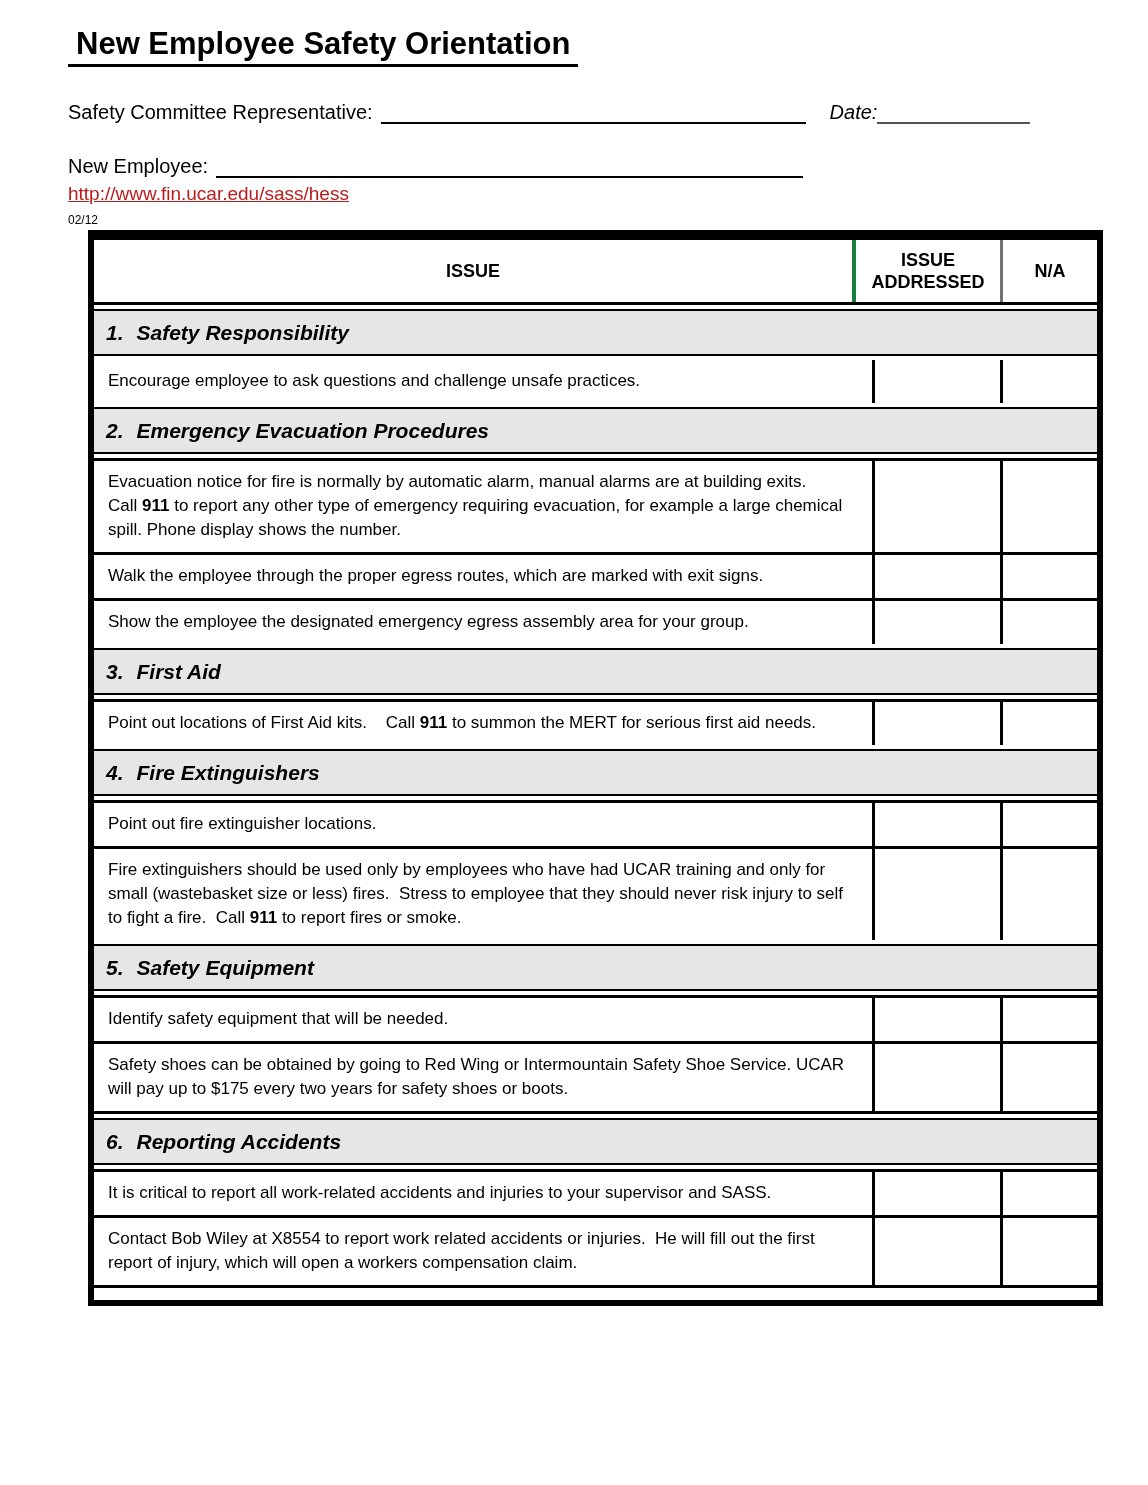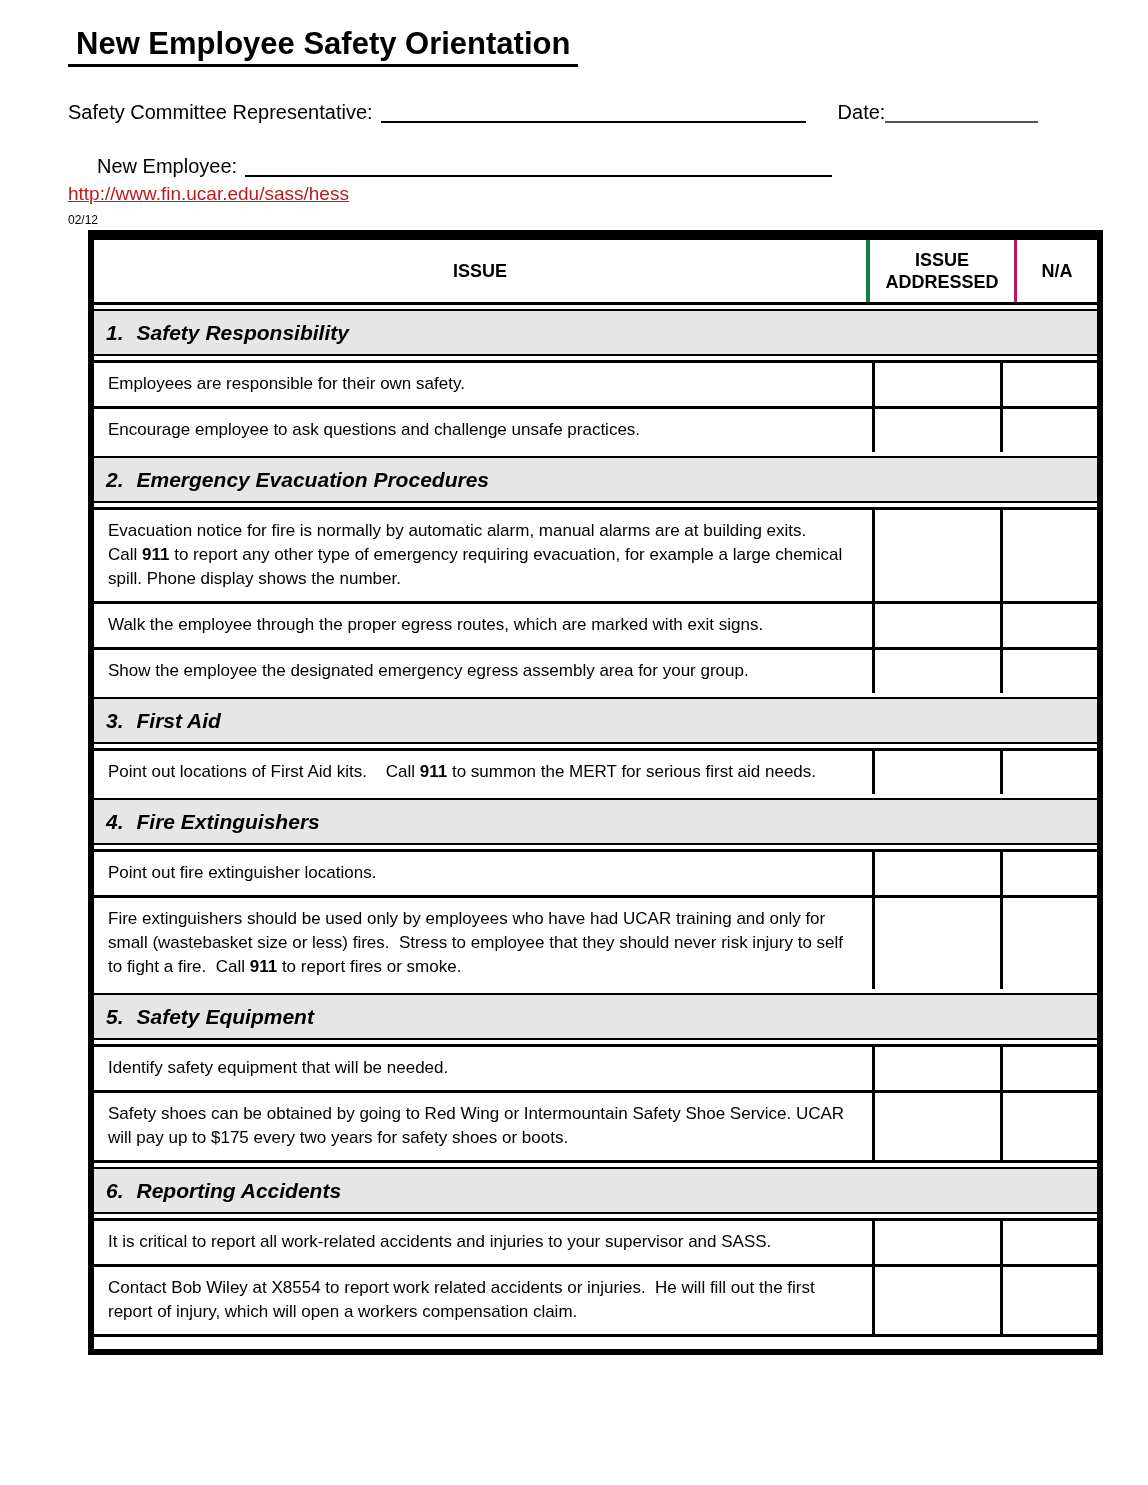--- a/index.html
+++ b/index.html
@@ -21,31 +21,31 @@
   h1.doc-title {
     display: inline-block;
     font-size: 31px;
     font-weight: bold;
     letter-spacing: 0px;
     border-bottom: 3px solid #000;
     padding: 0 8px 2px 8px;
   }
   .field-row {
     display: flex;
-    align-items: flex-start;
+    align-items: center;
     margin-top: 26px;
     font-size: 20px;
   }
   .lbl { white-space: nowrap; padding-bottom: 1px; }
   .fill-line { display: inline-block; border-bottom: 2px solid #000; height: 22px; }
   .rep-line   { width: 425px; margin-left: 8px; }
-  .date-lbl   { margin-left: 32px; }
+  .date-lbl   { margin-left: 24px; font-style: italic; }
   .date-line  { width: 153px; border-bottom: 2px solid #555; }
   .emp-line   { width: 587px; margin-left: 8px; }
-  .row-employee { margin-top: 30px; margin-left: 29px; }
+  .row-employee { margin-top: 30px; }
   .doc-link {
     display: inline-block;
     margin-top: 4px;
     font-size: 19px;
     color: #b91c1c;
     text-decoration: underline;
     cursor: pointer;
   }
   .version { font-size: 12px; margin: 8px 0 3px 0; }
   
@@ -61,21 +61,21 @@
   .th {
     font-weight: bold;
     font-size: 18px;
     text-align: center;
     padding: 9px 6px;
     display: flex; align-items: center; justify-content: center;
     line-height: 22px;
   }
   .th-issue { flex: 1; }
   .th-addressed { width: 148px; border-left: 4px solid #15803d; }
-  .th-na { width: 83px; border-left: 3px solid #be185d; }
+  .th-na { width: 97px; border-left: 3px solid #737373; }
   .section-row {
     background: #e6e6e6;
     border-top: 2px solid #000;
     border-bottom: 2px solid #000;
     margin: 4px 0;
     padding: 10px 12px 9px 12px;
     font-weight: bold;
     font-style: italic;
     font-size: 21px;
     display: flex;
@@ -124,25 +124,20 @@
     <div class="t-header">
       <div class="th th-issue">ISSUE</div>
       <div class="th th-addressed">ISSUE ADDRESSED</div>
       <div class="th th-na">N/A</div>
     </div>
     <div id="table-body">
         <div class="section-row">
           <div class="sec-num">1.</div>
           <div class="sec-title">Safety Responsibility</div>
         </div>
-        <div class="item-row first">
-          <div class="cell-text">Employees are responsible for their own safety.</div>
-          <div class="cell-check"></div>
-          <div class="cell-check cell-na"></div>
-        </div>
         <div class="item-row">
           <div class="cell-text">Encourage employee to ask questions and challenge unsafe practices.</div>
           <div class="cell-check"></div>
           <div class="cell-check cell-na"></div>
         </div>
         <div class="section-row">
           <div class="sec-num">2.</div>
           <div class="sec-title">Emergency Evacuation Procedures</div>
         </div>
         <div class="item-row first">

